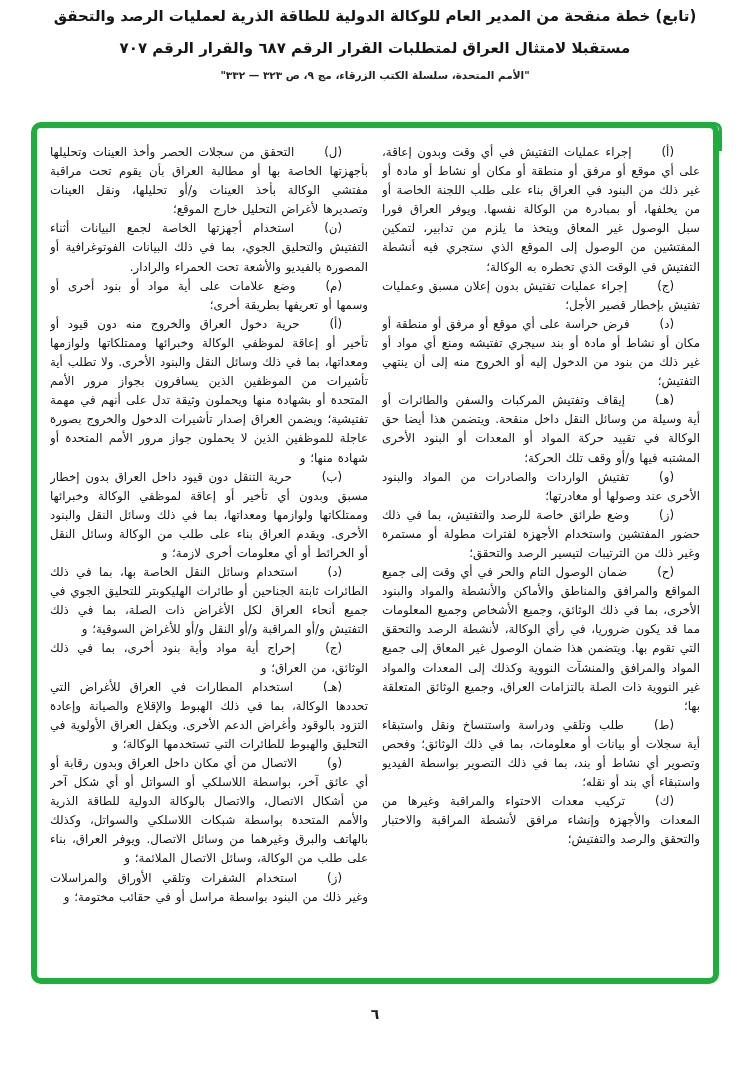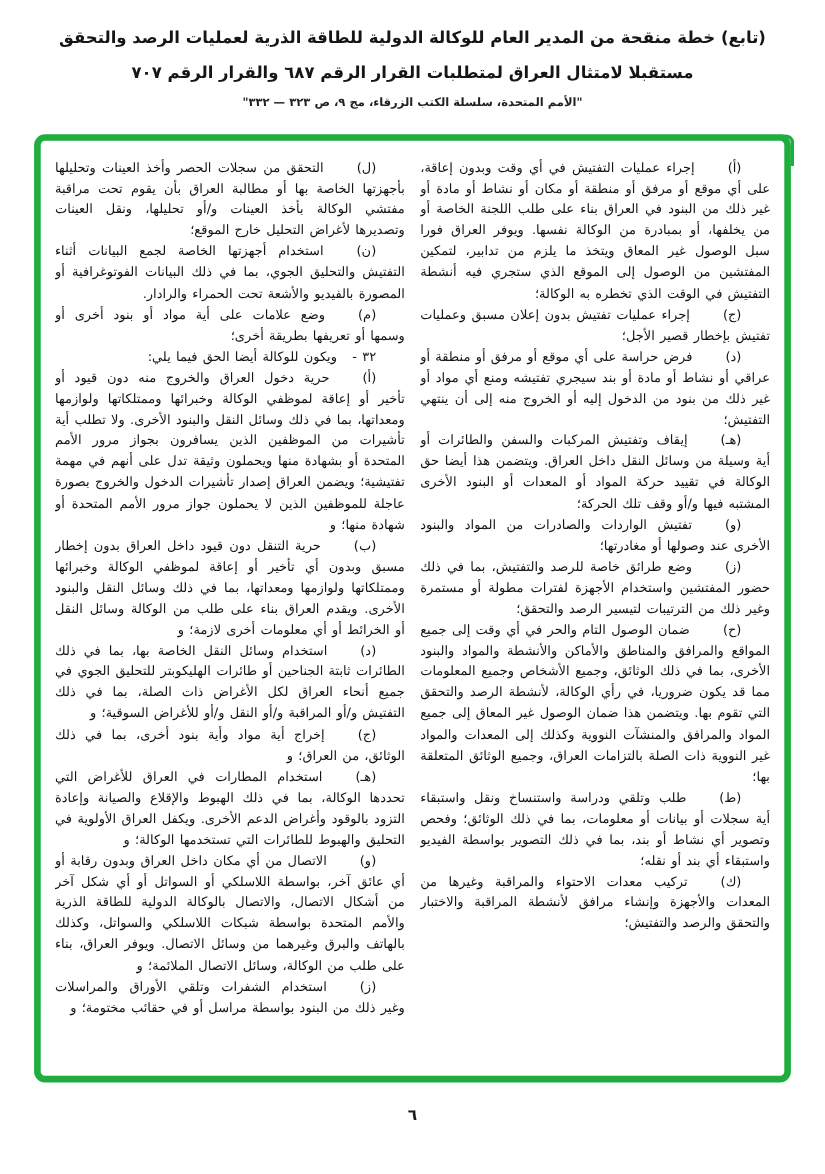--- a/index.html
+++ b/index.html
@@ -11,21 +11,20 @@
     width: 750px;
     height: 1067px;
     position: relative;
     font-family: "DejaVu Sans", sans-serif;
     color: #161616;
     overflow: hidden;
   }
   .doc-header {
     direction: rtl;
     text-align: center;
-    padding-top: 18px;
     font-weight: bold;
   }
   .doc-header .title-line {
     font-size: 15px;
     line-height: 32px;
     letter-spacing: 0;
   }
   .doc-header .source-line {
     font-size: 10.5px;
     line-height: 22px;
@@ -108,34 +107,33 @@
   <div class="title-line">مستقبلا لامتثال العراق لمتطلبات القرار الرقم ٦٨٧ والقرار الرقم ٧٠٧</div>
   <div class="source-line">"الأمم المتحدة، سلسلة الكتب الزرقاء، مج ٩، ص ٣٢٣ — ٣٣٢"</div>
 </div>
 
 <div class="green-box">
   <div class="columns">
 
     <div class="col">
       <p class="para"><span class="clause-label">(أ)</span><span class="label-gap"></span><span>إجراء عمليات التفتيش في أي وقت وبدون إعاقة، على أي موقع أو مرفق أو منطقة أو مكان أو نشاط أو مادة أو غير ذلك من البنود في العراق بناء على طلب اللجنة الخاصة أو من يخلفها، أو بمبادرة من الوكالة نفسها. ويوفر العراق فورا سبل الوصول غير المعاق ويتخذ ما يلزم من تدابير، لتمكين المفتشين من الوصول إلى الموقع الذي ستجري فيه أنشطة التفتيش في الوقت الذي تخطره به الوكالة؛</span></p>
       <p class="para"><span class="clause-label">(ج)</span><span class="label-gap"></span><span>إجراء عمليات تفتيش بدون إعلان مسبق وعمليات تفتيش بإخطار قصير الأجل؛</span></p>
-      <p class="para"><span class="clause-label">(د)</span><span class="label-gap"></span><span>فرض حراسة على أي موقع أو مرفق أو منطقة أو عراقي أو نشاط أو مادة أو بند سيجري تفتيشه ومنع أي مواد أو غير ذلك من بنود من الدخول إليه أو الخروج منه إلى أن ينتهي التفتيش؛</span></p>
-      <p class="para"><span class="clause-label">(هـ)</span><span class="label-gap"></span><span>إيقاف وتفتيش المركبات والسفن والطائرات أو أية وسيلة من وسائل النقل داخل العراق. ويتضمن هذا أيضا حق الوكالة في تقييد حركة المواد أو المعدات أو البنود الأخرى المشتبه فيها و/أو وقف تلك الحركة؛</span></p>
+      <p class="para"><span class="clause-label">(د)</span><span class="label-gap"></span><span>فرض حراسة على أي موقع أو مرفق أو منطقة أو مكان أو نشاط أو مادة أو بند سيجري تفتيشه ومنع أي مواد أو غير ذلك من بنود من الدخول إليه أو الخروج منه إلى أن ينتهي التفتيش؛</span></p>
+      <p class="para"><span class="clause-label">(هـ)</span><span class="label-gap"></span><span>إيقاف وتفتيش المركبات والسفن والطائرات أو أية وسيلة من وسائل النقل داخل منقحة. ويتضمن هذا أيضا حق الوكالة في تقييد حركة المواد أو المعدات أو البنود الأخرى المشتبه فيها و/أو وقف تلك الحركة؛</span></p>
       <p class="para"><span class="clause-label">(و)</span><span class="label-gap"></span><span>تفتيش الواردات والصادرات من المواد والبنود الأخرى عند وصولها أو مغادرتها؛</span></p>
       <p class="para"><span class="clause-label">(ز)</span><span class="label-gap"></span><span>وضع طرائق خاصة للرصد والتفتيش، بما في ذلك حضور المفتشين واستخدام الأجهزة لفترات مطولة أو مستمرة وغير ذلك من الترتيبات لتيسير الرصد والتحقق؛</span></p>
       <p class="para"><span class="clause-label">(ح)</span><span class="label-gap"></span><span>ضمان الوصول التام والحر في أي وقت إلى جميع المواقع والمرافق والمناطق والأماكن والأنشطة والمواد والبنود الأخرى، بما في ذلك الوثائق، وجميع الأشخاص وجميع المعلومات مما قد يكون ضروريا، في رأي الوكالة، لأنشطة الرصد والتحقق التي تقوم بها. ويتضمن هذا ضمان الوصول غير المعاق إلى جميع المواد والمرافق والمنشآت النووية وكذلك إلى المعدات والمواد غير النووية ذات الصلة بالتزامات العراق، وجميع الوثائق المتعلقة بها؛</span></p>
       <p class="para"><span class="clause-label">(ط)</span><span class="label-gap"></span><span>طلب وتلقي ودراسة واستنساخ ونقل واستبقاء أية سجلات أو بيانات أو معلومات، بما في ذلك الوثائق؛ وفحص وتصوير أي نشاط أو بند، بما في ذلك التصوير بواسطة الفيديو واستبقاء أي بند أو نقله؛</span></p>
       <p class="para"><span class="clause-label">(ك)</span><span class="label-gap"></span><span>تركيب معدات الاحتواء والمراقبة وغيرها من المعدات والأجهزة وإنشاء مرافق لأنشطة المراقبة والاختبار والتحقق والرصد والتفتيش؛</span></p>
     </div>
 
     <div class="col">
       <p class="para"><span class="clause-label">(ل)</span><span class="label-gap"></span><span>التحقق من سجلات الحصر وأخذ العينات وتحليلها بأجهزتها الخاصة بها أو مطالبة العراق بأن يقوم تحت مراقبة مفتشي الوكالة بأخذ العينات و/أو تحليلها، ونقل العينات وتصديرها لأغراض التحليل خارج الموقع؛</span></p>
       <p class="para"><span class="clause-label">(ن)</span><span class="label-gap"></span><span>استخدام أجهزتها الخاصة لجمع البيانات أثناء التفتيش والتحليق الجوي، بما في ذلك البيانات الفوتوغرافية أو المصورة بالفيديو والأشعة تحت الحمراء والرادار.</span></p>
       <p class="para"><span class="clause-label">(م)</span><span class="label-gap"></span><span>وضع علامات على أية مواد أو بنود أخرى أو وسمها أو تعريفها بطريقة أخرى؛</span></p>
-      <p class="para"><span class="clause-label">٣٢ -</span><span class="num-gap"></span><span>ويكون للوكالة أيضا الحق فيما يلي:</span></p>
       <p class="para"><span class="clause-label">(أ)</span><span class="label-gap"></span><span>حرية دخول العراق والخروج منه دون قيود أو تأخير أو إعاقة لموظفي الوكالة وخبرائها وممتلكاتها ولوازمها ومعداتها، بما في ذلك وسائل النقل والبنود الأخرى. ولا تطلب أية تأشيرات من الموظفين الذين يسافرون بجواز مرور الأمم المتحدة أو بشهادة منها ويحملون وثيقة تدل على أنهم في مهمة تفتيشية؛ ويضمن العراق إصدار تأشيرات الدخول والخروج بصورة عاجلة للموظفين الذين لا يحملون جواز مرور الأمم المتحدة أو شهادة منها؛ و</span></p>
       <p class="para"><span class="clause-label">(ب)</span><span class="label-gap"></span><span>حرية التنقل دون قيود داخل العراق بدون إخطار مسبق وبدون أي تأخير أو إعاقة لموظفي الوكالة وخبرائها وممتلكاتها ولوازمها ومعداتها، بما في ذلك وسائل النقل والبنود الأخرى. ويقدم العراق بناء على طلب من الوكالة وسائل النقل أو الخرائط أو أي معلومات أخرى لازمة؛ و</span></p>
       <p class="para"><span class="clause-label">(د)</span><span class="label-gap"></span><span>استخدام وسائل النقل الخاصة بها، بما في ذلك الطائرات ثابتة الجناحين أو طائرات الهليكوبتر للتحليق الجوي في جميع أنحاء العراق لكل الأغراض ذات الصلة، بما في ذلك التفتيش و/أو المراقبة و/أو النقل و/أو للأغراض السوقية؛ و</span></p>
       <p class="para"><span class="clause-label">(ج)</span><span class="label-gap"></span><span>إخراج أية مواد وأية بنود أخرى، بما في ذلك الوثائق، من العراق؛ و</span></p>
       <p class="para"><span class="clause-label">(هـ)</span><span class="label-gap"></span><span>استخدام المطارات في العراق للأغراض التي تحددها الوكالة، بما في ذلك الهبوط والإقلاع والصيانة وإعادة التزود بالوقود وأغراض الدعم الأخرى. ويكفل العراق الأولوية في التحليق والهبوط للطائرات التي تستخدمها الوكالة؛ و</span></p>
       <p class="para"><span class="clause-label">(و)</span><span class="label-gap"></span><span>الاتصال من أي مكان داخل العراق وبدون رقابة أو أي عائق آخر، بواسطة اللاسلكي أو السواتل أو أي شكل آخر من أشكال الاتصال، والاتصال بالوكالة الدولية للطاقة الذرية والأمم المتحدة بواسطة شبكات اللاسلكي والسواتل، وكذلك بالهاتف والبرق وغيرهما من وسائل الاتصال. ويوفر العراق، بناء على طلب من الوكالة، وسائل الاتصال الملائمة؛ و</span></p>
       <p class="para"><span class="clause-label">(ز)</span><span class="label-gap"></span><span>استخدام الشفرات وتلقي الأوراق والمراسلات وغير ذلك من البنود بواسطة مراسل أو في حقائب مختومة؛ و</span></p>
     </div>
 
   </div>

